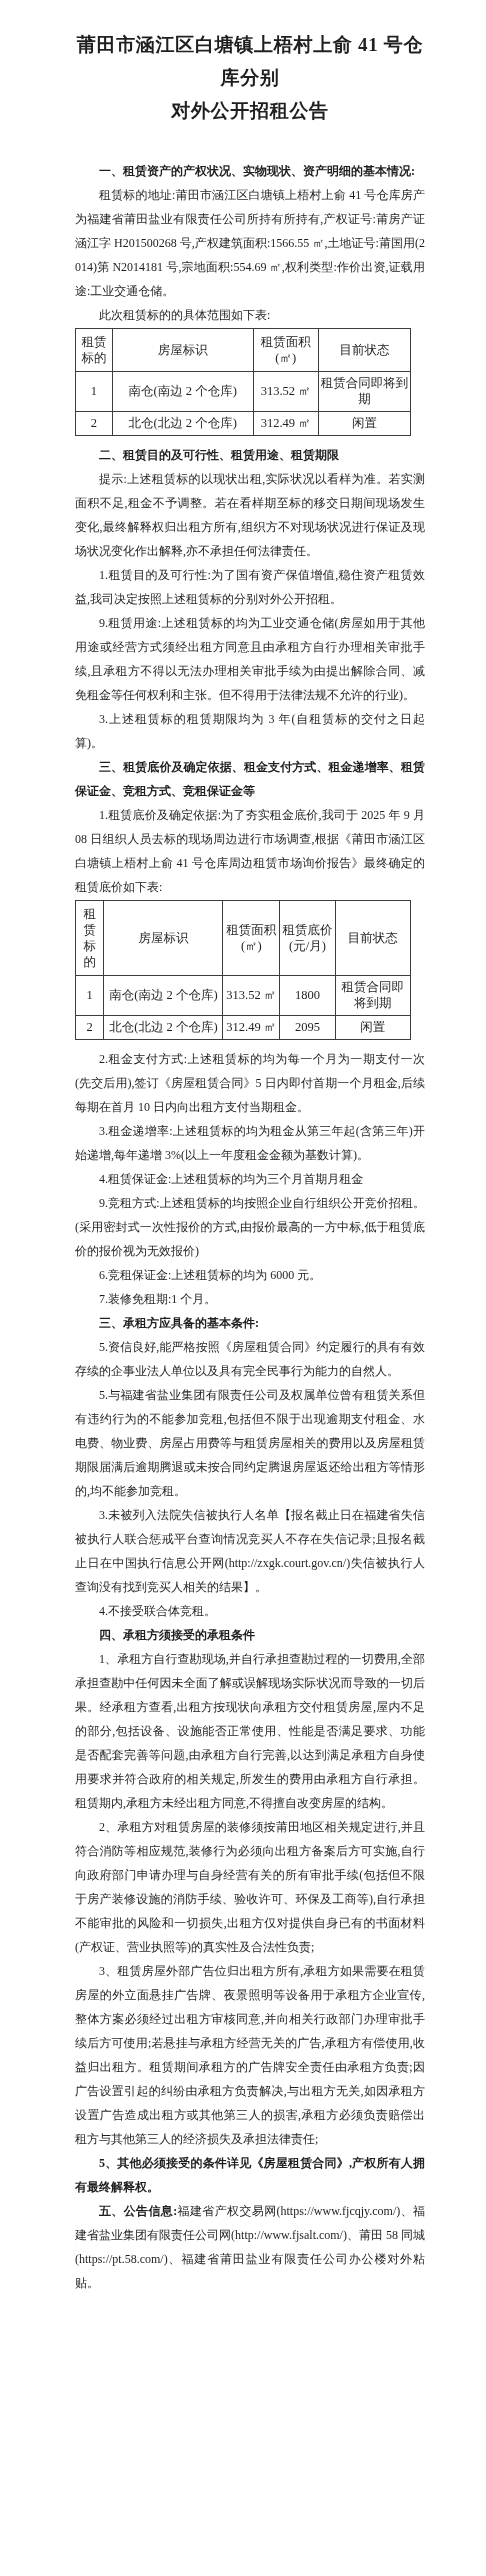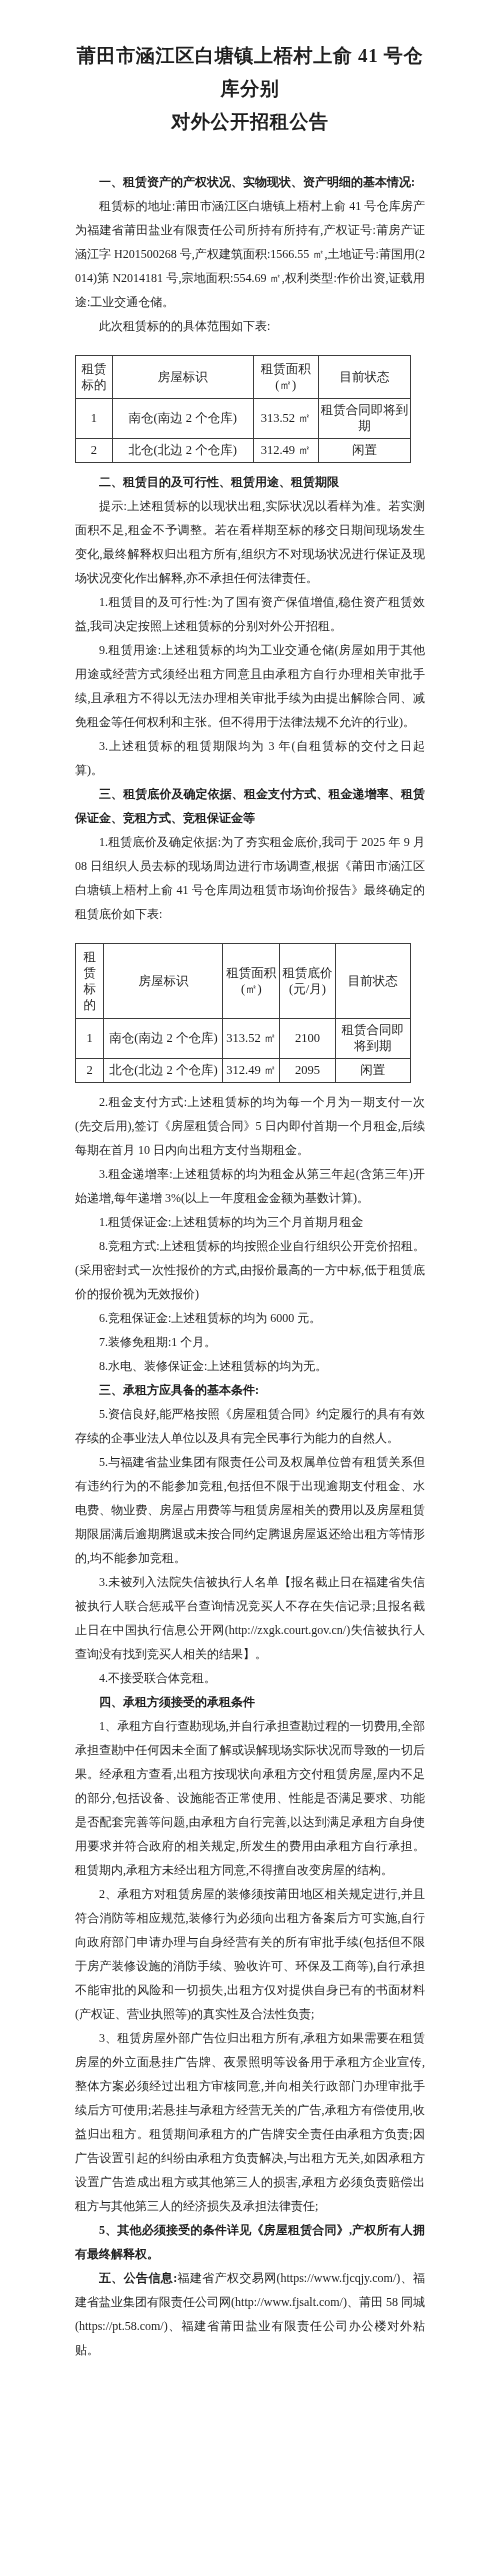--- a/index.html
+++ b/index.html
@@ -6,21 +6,21 @@
   html,body { background:#ffffff; }
   body {
     width:486px;
     font-family:"Liberation Serif","DejaVu Serif",serif;
     color:#1f1f1f;
   }
   .page {
     width:486px;
     height:2576px;
     overflow:hidden;
-    padding:39px 61px 28px 75px;
+    padding:28px 61px 28px 75px;
     background:#ffffff;
   }
   .doc-title {
     font-size:19px;
     font-weight:700;
     text-align:center;
     line-height:33px;
     letter-spacing:0.7px;
     margin-bottom:32px;
   }
@@ -31,21 +31,21 @@
     text-align:justify;
     text-indent:2em;
     word-break:break-all;
   }
   p.h, span.h { font-weight:700; }
   span.u { text-underline-offset:2.8px; }
   table.doc-table {
     border-collapse:collapse;
     width:96%;
     table-layout:fixed;
-    margin:17px 0 7px 0;
+    margin:1px 0 7px 0;
   }
   .doc-table th, .doc-table td {
     border:0.7px solid #3c3c3c;
     font-weight:400;
     font-size:12.5px;
     text-align:center;
     vertical-align:middle;
     line-height:16px;
     padding:3.5px 1.4px;
     word-break:break-all;
@@ -127,40 +127,39 @@
         <th>租赁面积(㎡)</th>
         <th>租赁底价(元/月)</th>
         <th>目前状态</th>
       </tr>
     </thead>
     <tbody>
       <tr>
         <td>1</td>
         <td>南仓(南边 2 个仓库)</td>
         <td>313.52 ㎡</td>
-        <td>2100</td>
+        <td>1800</td>
         <td>租赁合同即将到期</td>
       </tr>
       <tr>
         <td>2</td>
         <td>北仓(北边 2 个仓库)</td>
         <td>312.49 ㎡</td>
         <td>2095</td>
         <td>闲置</td>
       </tr>
     </tbody>
   </table>
 
   <p class="body">2.租金支付方式:上述租赁标的均为每一个月为一期支付一次(先交后用),签订《房屋租赁合同》5 日内即付首期一个月租金,后续每期在首月 10 日内向出租方支付当期租金。</p>
   <p class="body">3.租金递增率:上述租赁标的均为租金从第三年起(含第三年)开始递增,每年递增 3%(以上一年度租金金额为基数计算)。</p>
-  <p class="body">1.租赁保证金:上述租赁标的均为三个月首期月租金</p>
-  <p class="body">8.竞租方式:上述租赁标的均按照企业自行组织公开竞价招租。(采用密封式一次性报价的方式,由报价最高的一方中标,低于租赁底价的报价视为无效报价)</p>
+  <p class="body">4.租赁保证金:上述租赁标的均为三个月首期月租金</p>
+  <p class="body">9.竞租方式:上述租赁标的均按照企业自行组织公开竞价招租。(采用密封式一次性报价的方式,由报价最高的一方中标,低于租赁底价的报价视为无效报价)</p>
   <p class="body">6.竞租保证金:上述租赁标的均为 6000 元。</p>
   <p class="body">7.装修免租期:1 个月。</p>
-  <p class="body">8.水电、装修保证金:上述租赁标的均为无。</p>
 
   <p class="body h">三、承租方应具备的基本条件:</p>
   <p class="body">5.资信良好,能严格按照《房屋租赁合同》约定履行的具有有效存续的企事业法人单位以及具有完全民事行为能力的自然人。</p>
   <p class="body">5.与福建省盐业集团有限责任公司及权属单位曾有租赁关系但有违约行为的不能参加竞租,包括但不限于出现逾期支付租金、水电费、物业费、房屋占用费等与租赁房屋相关的费用以及房屋租赁期限届满后逾期腾退或未按合同约定腾退房屋返还给出租方等情形的,均不能参加竞租。</p>
   <p class="body">3.未被列入法院失信被执行人名单【报名截止日在福建省失信被执行人联合惩戒平台查询情况竞买人不存在失信记录;且报名截止日在中国执行信息公开网(http://zxgk.court.gov.cn/)失信被执行人查询没有找到竞买人相关的结果】。</p>
   <p class="body">4.不接受联合体竞租。</p>
 
   <p class="body h">四、承租方须接受的承租条件</p>
   <p class="body">1、承租方自行查勘现场,并自行承担查勘过程的一切费用,全部承担查勘中任何因未全面了解或误解现场实际状况而导致的一切后果。经承租方查看,出租方按现状向承租方交付租赁房屋,屋内不足的部分,包括设备、设施能否正常使用、性能是否满足要求、功能是否配套完善等问题,由承租方自行完善,以达到满足承租方自身使用要求并符合政府的相关规定,所发生的费用由承租方自行承担。租赁期内,承租方未经出租方同意,不得擅自改变房屋的结构。</p>
   <p class="body"><span>2、承租方对租赁房屋的装修须按</span><span class="u">莆田</span><span>地区相关规定进行,并且符合消防等相应规范,装修行为必须向出租方备案后方可实施,自行向政府部门申请办理与自身经营有关的所有审批手续(包括但不限于房产装修设施的消防手续、验收许可、环保及工商等),自行承担不能审批的风险和一切损失,出租方仅对提供自身已有的书面材料(产权证、营业执照等)的真实性及合法性负责;</span></p>

